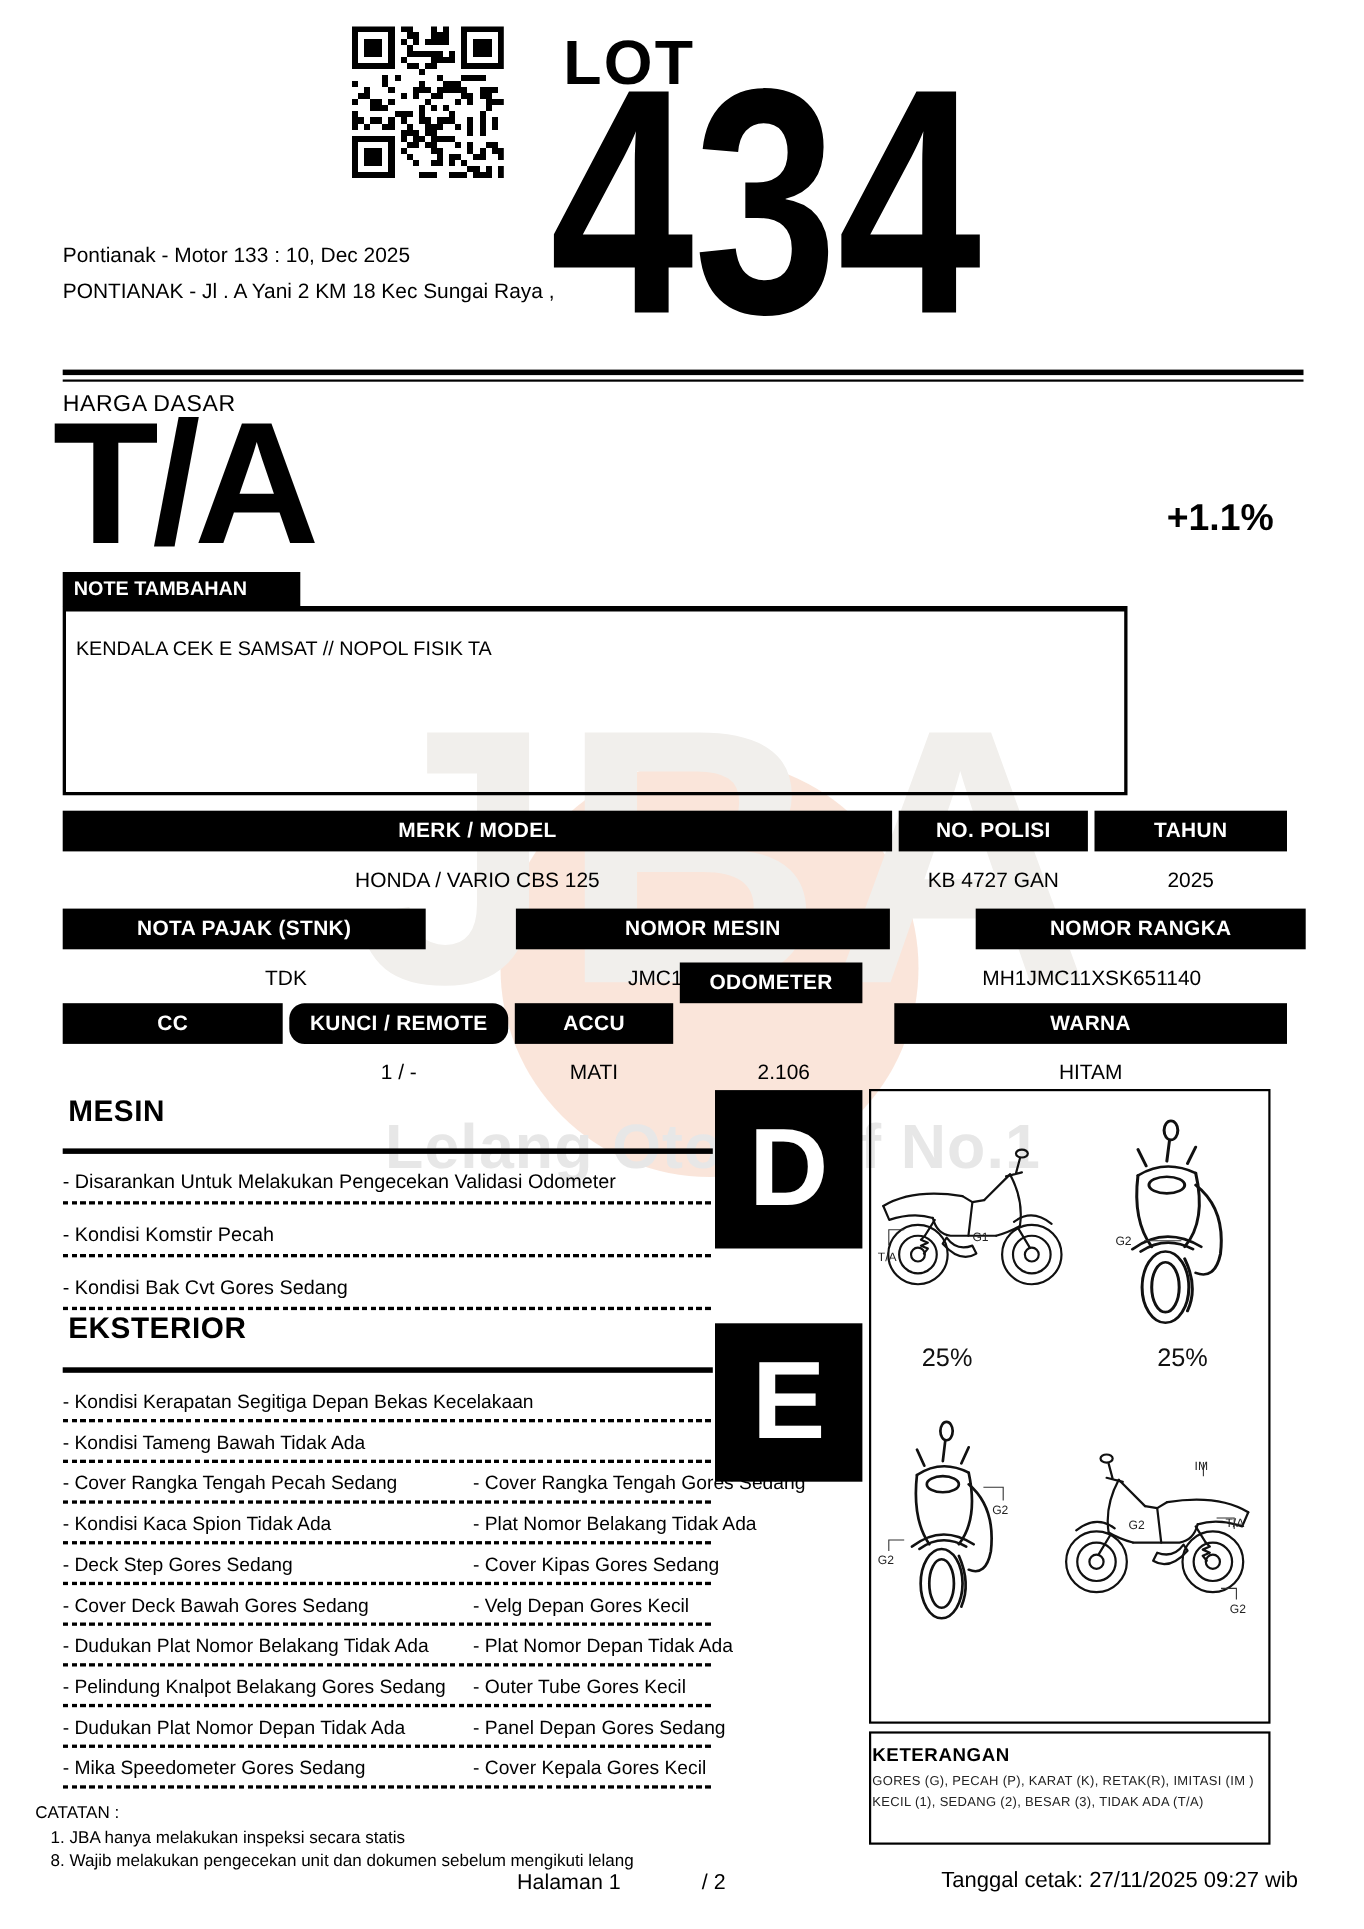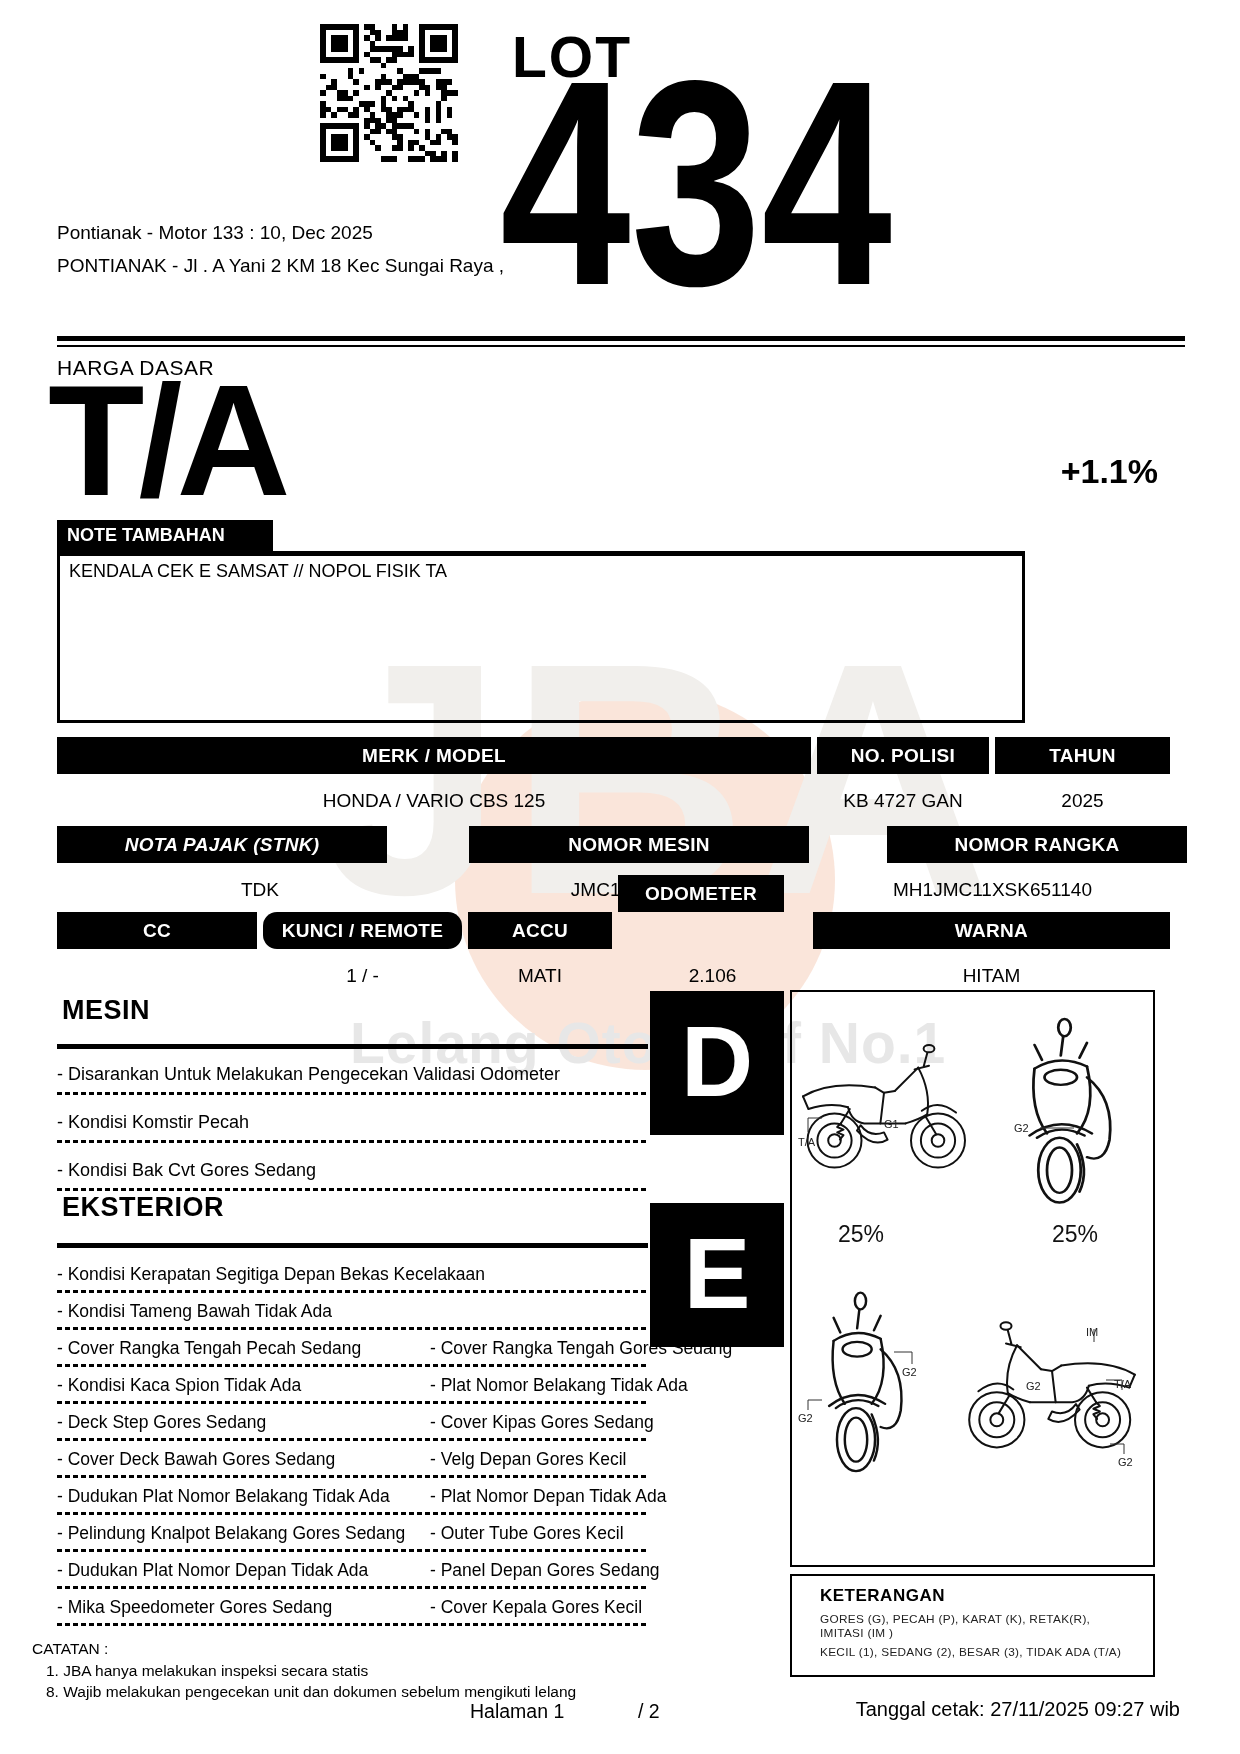--- a/index.html
+++ b/index.html
@@ -232,31 +232,31 @@
   <div class="rule z1" style="left:57px;top:336px;width:1128px;height:5px;"></div>
   <div class="rule z1" style="left:57px;top:345px;width:1128px;height:2px;"></div>
 
   <div class="abs z1" style="left:57px;top:356px;font-size:21px;letter-spacing:.5px;">HARGA DASAR</div>
   <div class="abs z1 bold" style="left:48px;top:376px;font-size:158px;line-height:.82;letter-spacing:-6px;">T/A</div>
   <div class="abs z1 bold" style="left:900px;top:452px;width:258px;text-align:right;font-size:34px;">+1.1%</div>
 
   <div class="abs z1" style="left:57px;top:520px;width:216px;height:31px;background:#000;color:#fff;
               font-weight:bold;font-size:18px;line-height:31px;padding-left:10px;box-sizing:border-box;">NOTE TAMBAHAN</div>
   <div class="abs z1" style="left:57px;top:551px;width:968px;height:172px;border:3px solid #000;border-top-width:5px;box-sizing:border-box;">
-    <div style="padding:5px 9px;font-size:18px;">KENDALA CEK E SAMSAT // NOPOL FISIK TA</div>
+    <div style="padding:23px 9px;font-size:18px;">KENDALA CEK E SAMSAT // NOPOL FISIK TA</div>
   </div>
 
   <div class="hbar z1" style="left:57px;top:737px;width:754px;">MERK / MODEL</div>
   <div class="hbar z1" style="left:817px;top:737px;width:172px;">NO. POLISI</div>
   <div class="hbar z1" style="left:995px;top:737px;width:175px;">TAHUN</div>
   <div class="vcell z1" style="left:57px;top:779px;width:754px;">HONDA / VARIO CBS 125</div>
   <div class="vcell z1" style="left:817px;top:779px;width:172px;">KB 4727 GAN</div>
   <div class="vcell z1" style="left:995px;top:779px;width:175px;">2025</div>
 
-  <div class="hbar z1" style="left:57px;top:826px;width:330px;font-style:italic;">NOTA PAJAK (STNK)</div>
+  <div class="hbar z1" style="left:57px;top:826px;width:330px;">NOTA PAJAK (STNK)</div>
   <div class="hbar z1" style="left:469px;top:826px;width:340px;">NOMOR MESIN</div>
   <div class="hbar z1" style="left:856px;top:826px;width:300px;margin-left:31px;">NOMOR RANGKA</div>
   <div class="vcell z1" style="left:57px;top:868px;width:406px;">TDK</div>
   <div class="vcell z1" style="left:469px;top:868px;width:340px;">JMC1E1649959</div>
   <div class="vcell z1" style="left:815px;top:868px;width:355px;">MH1JMC11XSK651140</div>
 
   <div class="hbar z1" style="left:57px;top:912px;width:200px;">CC</div>
   <div class="hbar z1" style="left:263px;top:912px;width:199px;border-radius:14px;">KUNCI / REMOTE</div>
   <div class="hbar z1" style="left:468px;top:912px;width:144px;">ACCU</div>
   <div class="hbar z1" style="left:618px;top:875px;width:166px;">ODOMETER</div>
@@ -383,21 +383,21 @@
       <text class="label-sm" x="294" y="344">IM</text>
       <text class="label-sm" x="322" y="396">T/A</text>
       <text class="label-sm" x="234" y="398">G2</text>
       <text class="label-sm" x="326" y="474">G2</text>
 
       <text x="46" y="250" font-size="23" fill="#111">25%</text>
       <text x="260" y="250" font-size="23" fill="#111">25%</text>
     </svg>
   </div>
 
-  <div class="abs z1" style="left:790px;top:1574px;width:365px;height:103px;border:2px solid #000;box-sizing:border-box;padding:10px 28px;">
+  <div class="abs z1" style="left:790px;top:1574px;width:365px;height:103px;border:2px solid #000;box-sizing:border-box;padding:10px 1px;">
     <div class="bold" style="font-size:17px;letter-spacing:.5px;">KETERANGAN</div>
     <div style="font-size:11.8px;margin-top:6px;color:#222;letter-spacing:.3px;">GORES (G), PECAH (P), KARAT (K), RETAK(R), IMITASI (IM )</div>
     <div style="font-size:11.8px;margin-top:5px;color:#222;letter-spacing:.3px;">KECIL (1), SEDANG (2), BESAR (3), TIDAK ADA (T/A)</div>
   </div>
 
   <div class="abs z1" style="left:32px;top:1640px;font-size:15.5px;">CATATAN :</div>
   <div class="abs z1" style="left:46px;top:1662px;font-size:15.5px;">1. JBA hanya melakukan inspeksi secara statis</div>
   <div class="abs z1" style="left:46px;top:1683px;font-size:15.5px;">8. Wajib melakukan pengecekan unit dan dokumen sebelum mengikuti lelang</div>
 
   <div class="abs z1" style="left:470px;top:1700px;font-size:19.5px;">Halaman 1</div>

